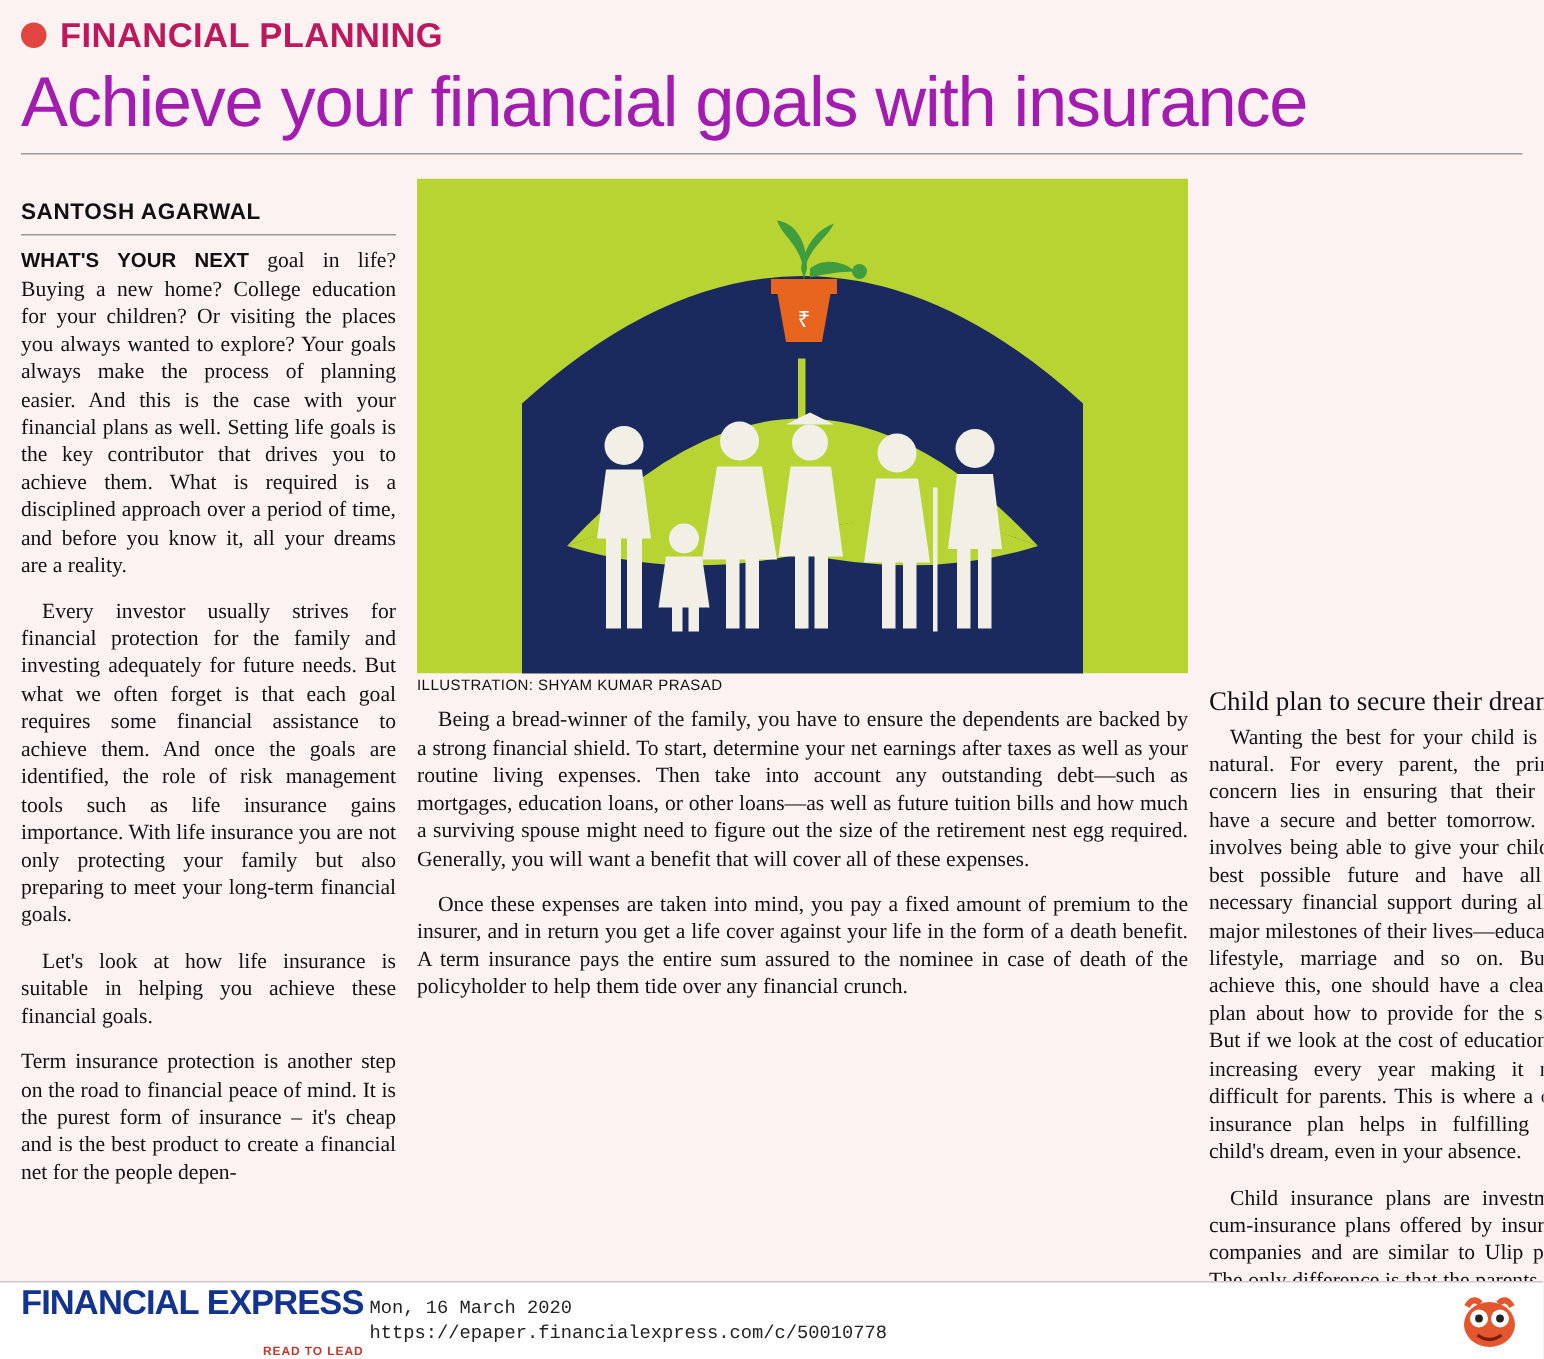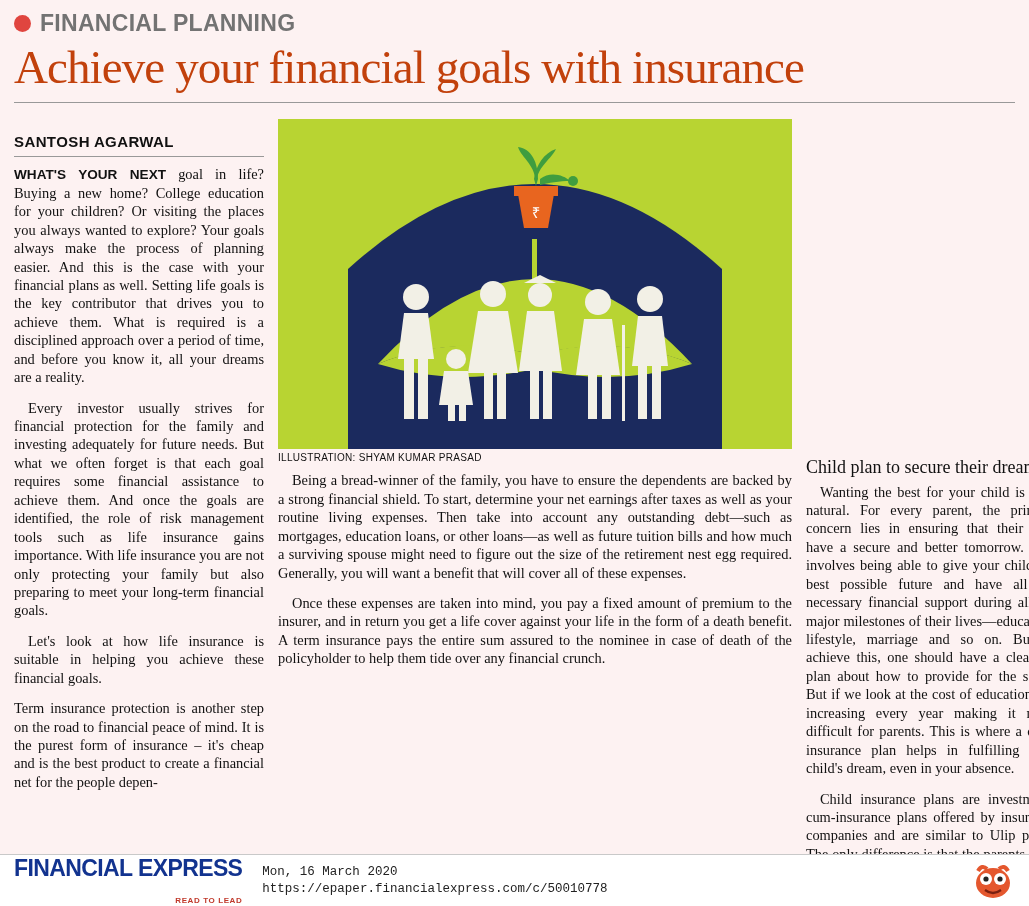--- a/index.html
+++ b/index.html
@@ -13,32 +13,32 @@
     position:relative;
   }
   .page { width:1029px; height:906px; position:relative; padding:0 14px; }
 
   
   .kicker-row { display:flex; align-items:center; gap:9px; padding-top:10px; }
   .kicker-dot { width:17px; height:17px; border-radius:50%; background:#e0453f; display:block; }
   .kicker-text {
     font-family:"Liberation Sans", sans-serif;
     font-weight:bold; font-size:23px; letter-spacing:.3px;
-    color:#737373; text-transform:uppercase;
+    color:#be185d; text-transform:uppercase;
   }
 
   
   .headline {
-    font-family:Liberation Serif, serif;
+    font-family:Liberation Sans, sans-serif;
     font-weight:normal;
     font-size:47px;
     line-height:1.05;
     letter-spacing:-0.9px;
     margin:6px 0 10px 0;
-    color:#c2410c;
+    color:#a21caf;
   }
   .rule-top { border-top:1px solid #999; margin:0 0 0 0; }
 
   
   .grid {
     display:grid;
     grid-template-columns:250px 1fr 250px 250px;
     column-gap:14px;
     margin-top:8px;
     position:relative;
@@ -116,21 +116,21 @@
     font-size:8px;
     color:#c0392b;
     letter-spacing:.6px;
     text-align:right;
     margin-top:16px;
   }
   .fe-meta {
     font-family:"Liberation Mono", monospace;
     font-size:12.5px;
     color:#222;
-    margin-left:20px;
+    margin-left:4px;
     line-height:1.35;
   }
   .mascot { margin-left:auto; width:44px; height:40px; }
 </style>
 </head>
 <body>
 
 <div class="page">
 
   <div class="kicker-row">

